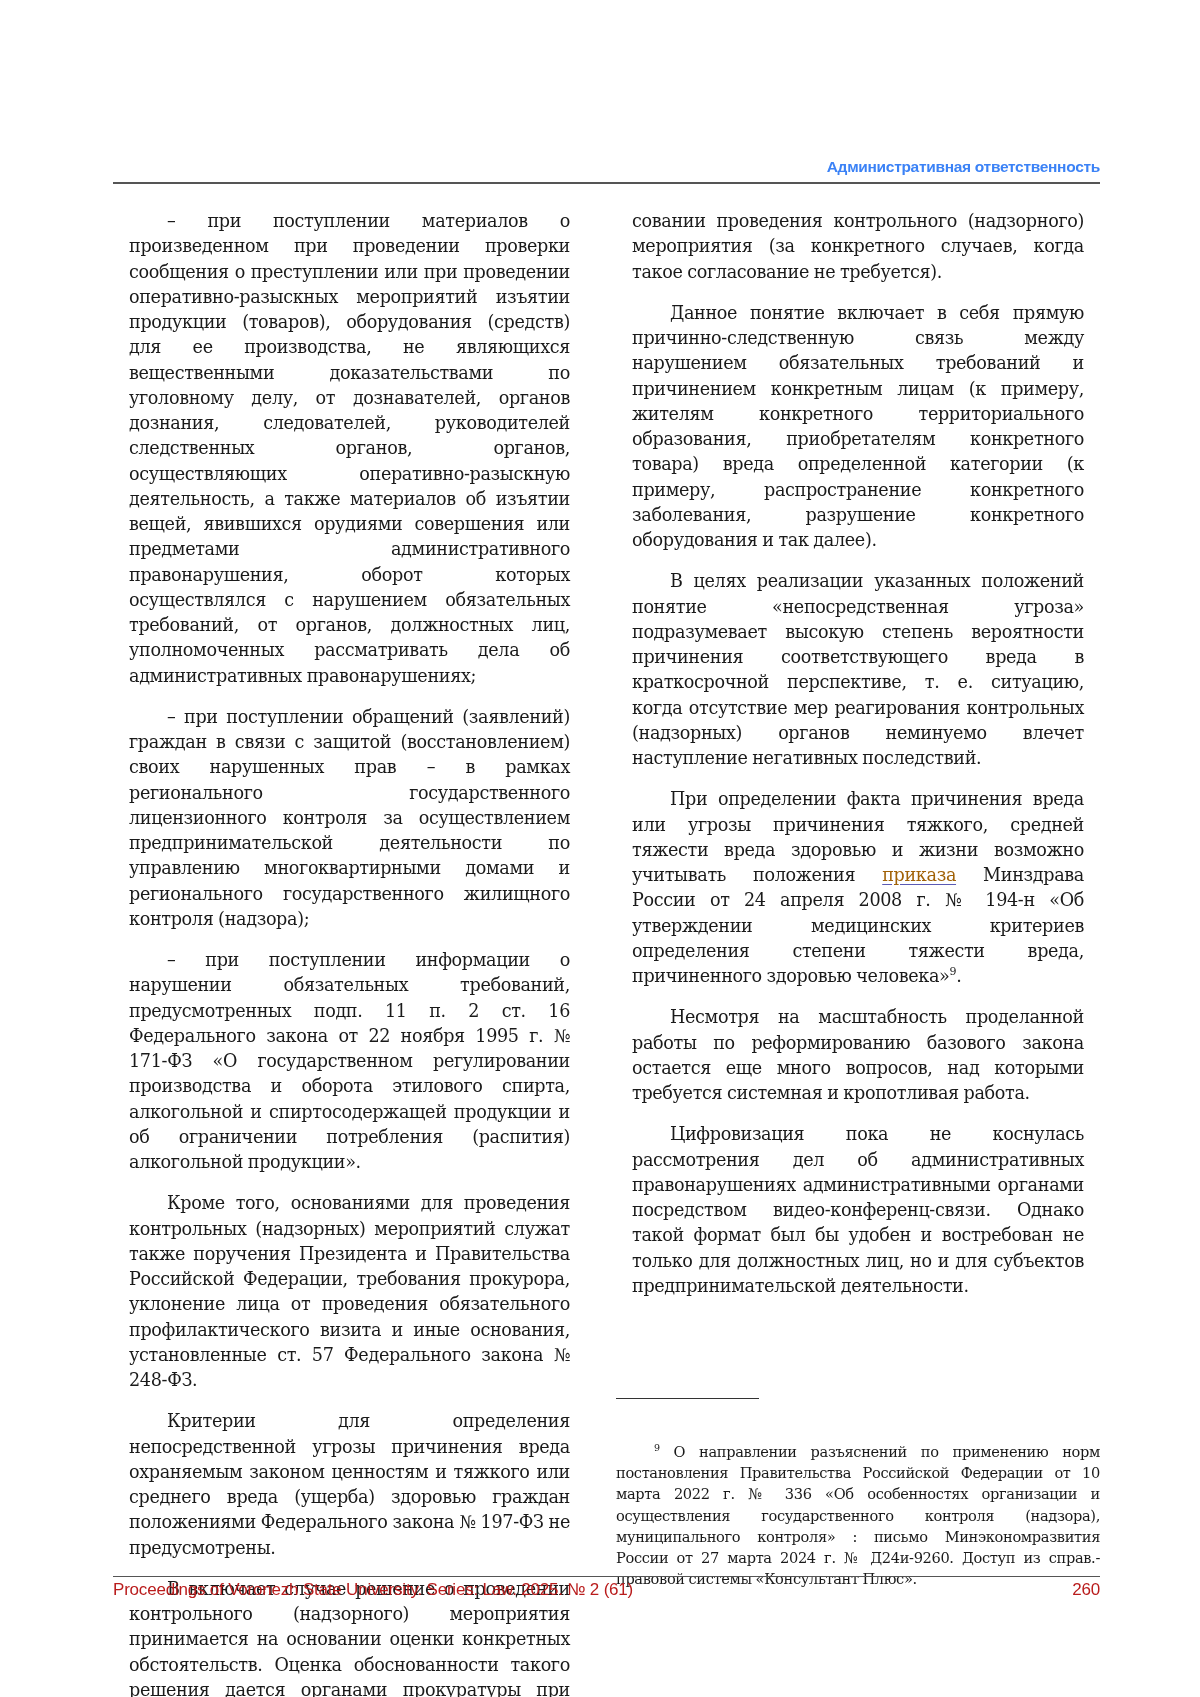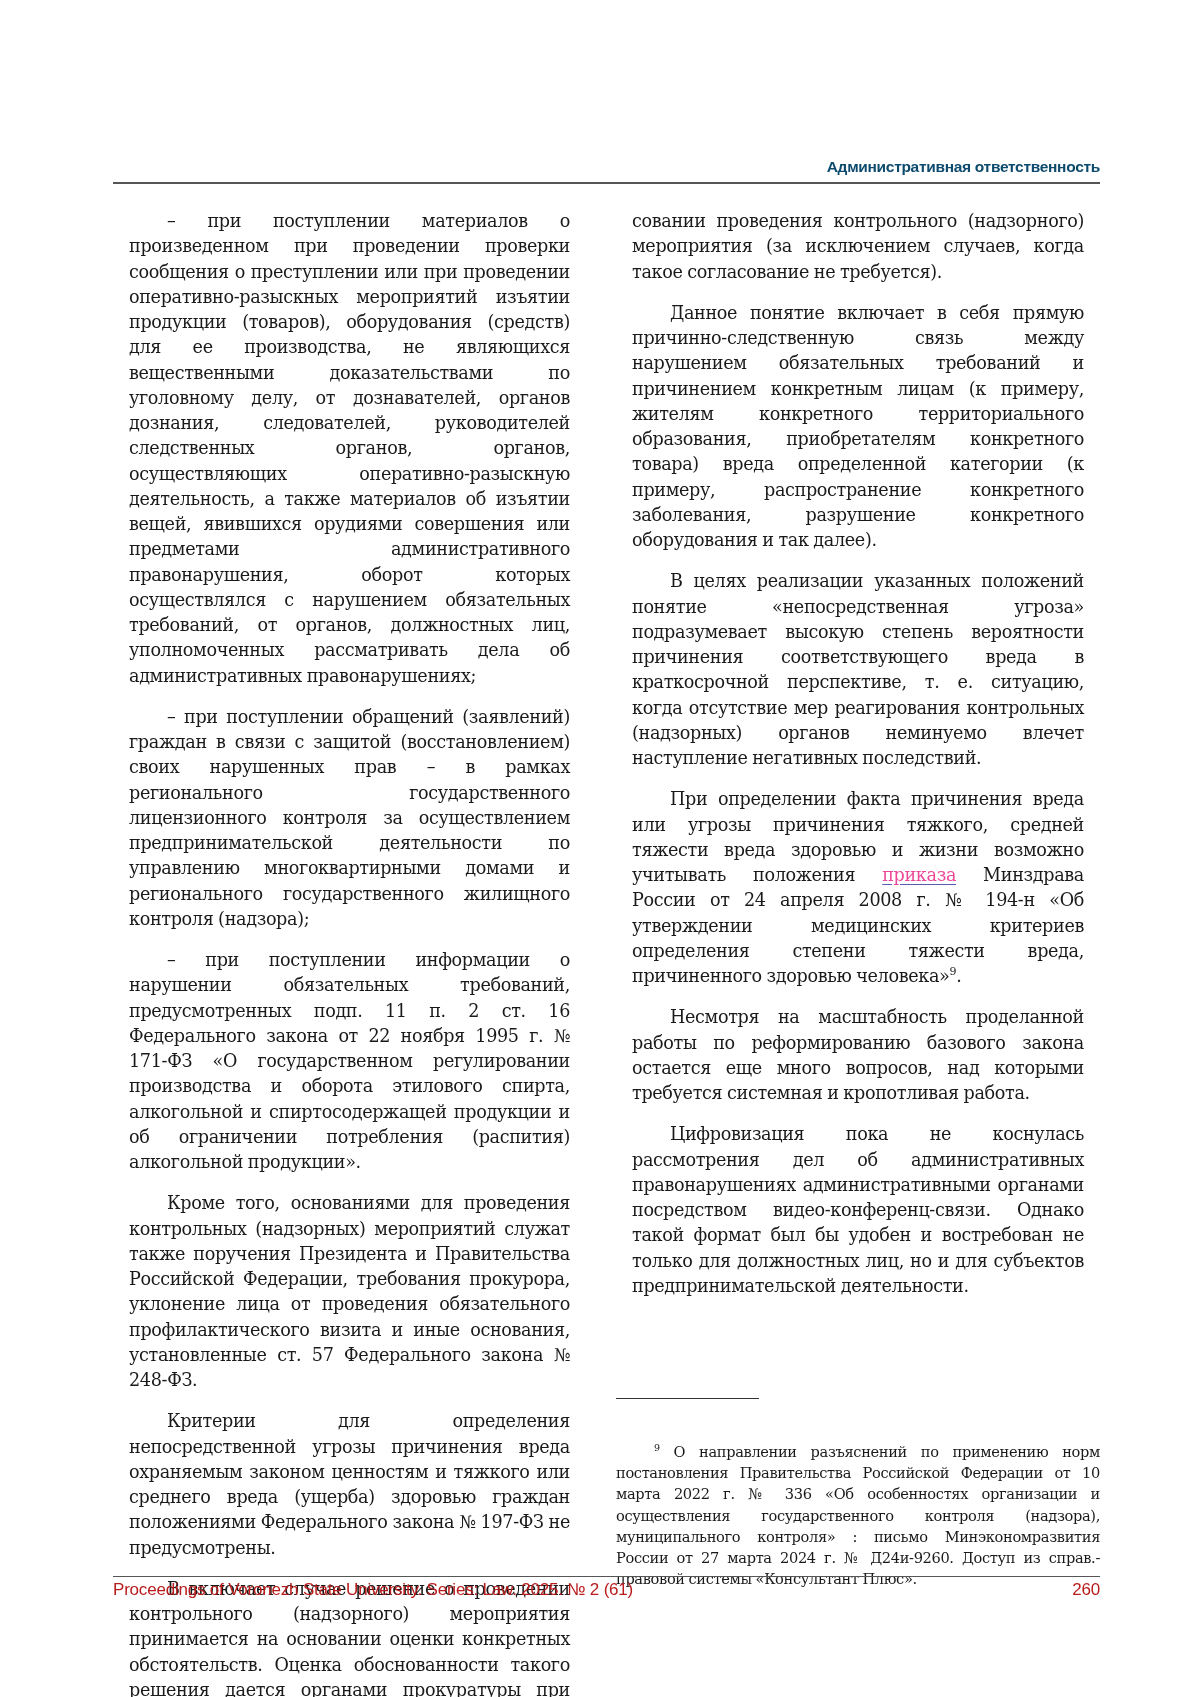--- a/index.html
+++ b/index.html
@@ -2,33 +2,33 @@
 <html><head>
 <meta charset="utf-8">
 <style>
   html, body { margin: 0; padding: 0; background: #ffffff; }
   body { width: 1200px; height: 1697px; position: relative; overflow: hidden; color: #1a1a1a; }
   .page { position: absolute; left: 0; top: 0; width: 1200px; height: 1697px; }
   .running-head {
     position: absolute; left: 113px; right: 100px; top: 158px;
     text-align: right;
     font-family: "Liberation Sans", sans-serif; font-weight: bold; font-size: 15.5px;
-    letter-spacing: -0.3px; color: #0c4a6e;
+    letter-spacing: -0.3px; color: #3b82f6;
   }
   .head-rule { position: absolute; left: 113px; width: 987px; top: 182px; height: 0; border-top: 2px solid #555; }
   .col {
     position: absolute; top: 193px;
     font-family: "DejaVu Serif", serif; font-size: 17.6px; line-height: 25.25px;
     text-align: justify; hyphens: manual; letter-spacing: -0.35px; word-spacing: -0.5px;
   }
   .col-left { left: 113px; width: 473px; }
   .col-right { left: 616px; width: 484px; }
   .col p { margin: 16px; text-indent: 38px; }
   .col p.cont { text-indent: 0; }
-  .link { color: #ec4899; text-decoration: underline; text-decoration-color: #5a5ab4; text-underline-offset: 3px; }
+  .link { color: #a16207; text-decoration: underline; text-decoration-color: #5a5ab4; text-underline-offset: 3px; }
   .fn-ref { font-size: 11px; vertical-align: super; line-height: 0; }
   .fn-rule { position: absolute; left: 616px; top: 1398px; width: 143px; border-top: 1.2px solid #333; }
   .footnote {
     position: absolute; left: 616px; width: 484px; top: 1405px;
     font-family: "DejaVu Serif", serif; font-size: 14.6px; line-height: 21.2px;
     text-align: justify; letter-spacing: -0.35px; word-spacing: -0.5px; margin-top: 36px;
   }
   .footnote p { margin: 0; text-indent: 38px; }
   .footnote .fn-num { font-size: 9.5px; vertical-align: super; line-height: 0; }
   .foot-rule { position: absolute; left: 113px; width: 987px; top: 1576px; border-top: 1.5px solid #555; }
@@ -49,21 +49,21 @@
   <div class="col col-left">
     <p>– при поступлении материалов о произведенном при проведении проверки сообщения о преступлении или при проведении оперативно-разыскных мероприятий изъятии продукции (товаров), оборудования (средств) для ее производства, не являющихся вещественными доказательствами по уголовному делу, от дознавателей, органов дознания, следователей, руководителей следственных органов, органов, осуществляющих оперативно-разыскную деятельность, а также материалов об изъятии вещей, явившихся орудиями совершения или предметами административного правонарушения, оборот которых осуществлялся с нарушением обязательных требований, от органов, должностных лиц, уполномоченных рассматривать дела об административных правонарушениях;</p>
     <p>– при поступлении обращений (заявлений) граждан в связи с защитой (восстановлением) своих нарушенных прав – в рамках регионального государственного лицензионного контроля за осуществлением предпринимательской деятельности по управлению многоквартирными домами и регионального государственного жилищного контроля (надзора);</p>
     <p>– при поступлении информации о нарушении обязательных требований, предусмотренных подп. 11 п. 2 ст. 16 Федерального закона от 22 ноября 1995 г. № 171-ФЗ «О государственном регулировании производства и оборота этилового спирта, алкогольной и спиртосодержащей продукции и об ограничении потребления (распития) алкогольной продукции».</p>
     <p>Кроме того, основаниями для проведения контрольных (надзорных) мероприятий служат также поручения Президента и Правительства Российской Федерации, требования прокурора, уклонение лица от проведения обязательного профилактического визита и иные основания, установленные ст. 57 Федерального закона № 248-ФЗ.</p>
     <p>Критерии для определения непосредственной угрозы причинения вреда охраняемым законом ценностям и тяжкого или среднего вреда (ущерба) здоровью граждан положениями Федерального закона № 197-ФЗ не предусмотрены.</p>
     <p>В включает случае решение о проведении контрольного (надзорного) мероприятия принимается на основании оценки конкретных обстоятельств. Оценка обоснованности такого решения дается органами прокуратуры при согла-</p>
   </div>
 
   <div class="col col-right">
-    <p class="cont">совании проведения контрольного (надзорного) мероприятия (за исключением случаев, когда такое согласование не требуется).</p>
+    <p class="cont">совании проведения контрольного (надзорного) мероприятия (за конкретного случаев, когда такое согласование не требуется).</p>
     <p>Данное понятие включает в себя прямую причинно-следственную связь между нарушением обязательных требований и причинением конкретным лицам (к примеру, жителям конкретного территориального образования, приобретателям конкретного товара) вреда определенной категории (к примеру, распространение конкретного заболевания, разрушение конкретного оборудования и так далее).</p>
     <p>В целях реализации указанных положений понятие «непосредственная угроза» подразумевает высокую степень вероятности причинения соответствующего вреда в краткосрочной перспективе, т. е. ситуацию, когда отсутствие мер реагирования контрольных (надзорных) органов неминуемо влечет наступление негативных последствий.</p>
     <p><span>При определении факта причинения вреда или угрозы причинения тяжкого, средней тяжести вреда здоровью и жизни возможно учитывать положения </span><a class="link">приказа</a><span> Минздрава России от 24 апреля 2008 г. № 194-н «Об утверждении медицинских критериев определения степени тяжести вреда, причиненного здоровью человека»</span><sup class="fn-ref">9</sup><span>.</span></p>
     <p>Несмотря на масштабность проделанной работы по реформированию базового закона остается еще много вопросов, над которыми требуется системная и кропотливая работа.</p>
     <p>Цифровизация пока не коснулась рассмотрения дел об административных правонарушениях административными органами посредством видео-конференц-связи. Однако такой формат был бы удобен и востребован не только для должностных лиц, но и для субъектов предпринимательской деятельности.</p>
   </div>
 
   <div class="fn-rule"></div>
   <div class="footnote">
     <p><span class="fn-num">9</span> <span>О направлении разъяснений по применению норм постановления Правительства Российской Федерации от 10 марта 2022 г. № 336 «Об особенностях организации и осуществления государственного контроля (надзора), муниципального контроля» : письмо Минэкономразвития России от 27 марта 2024 г. № Д24и-9260. Доступ из справ.-правовой системы «Консультант Плюс».</span></p>

